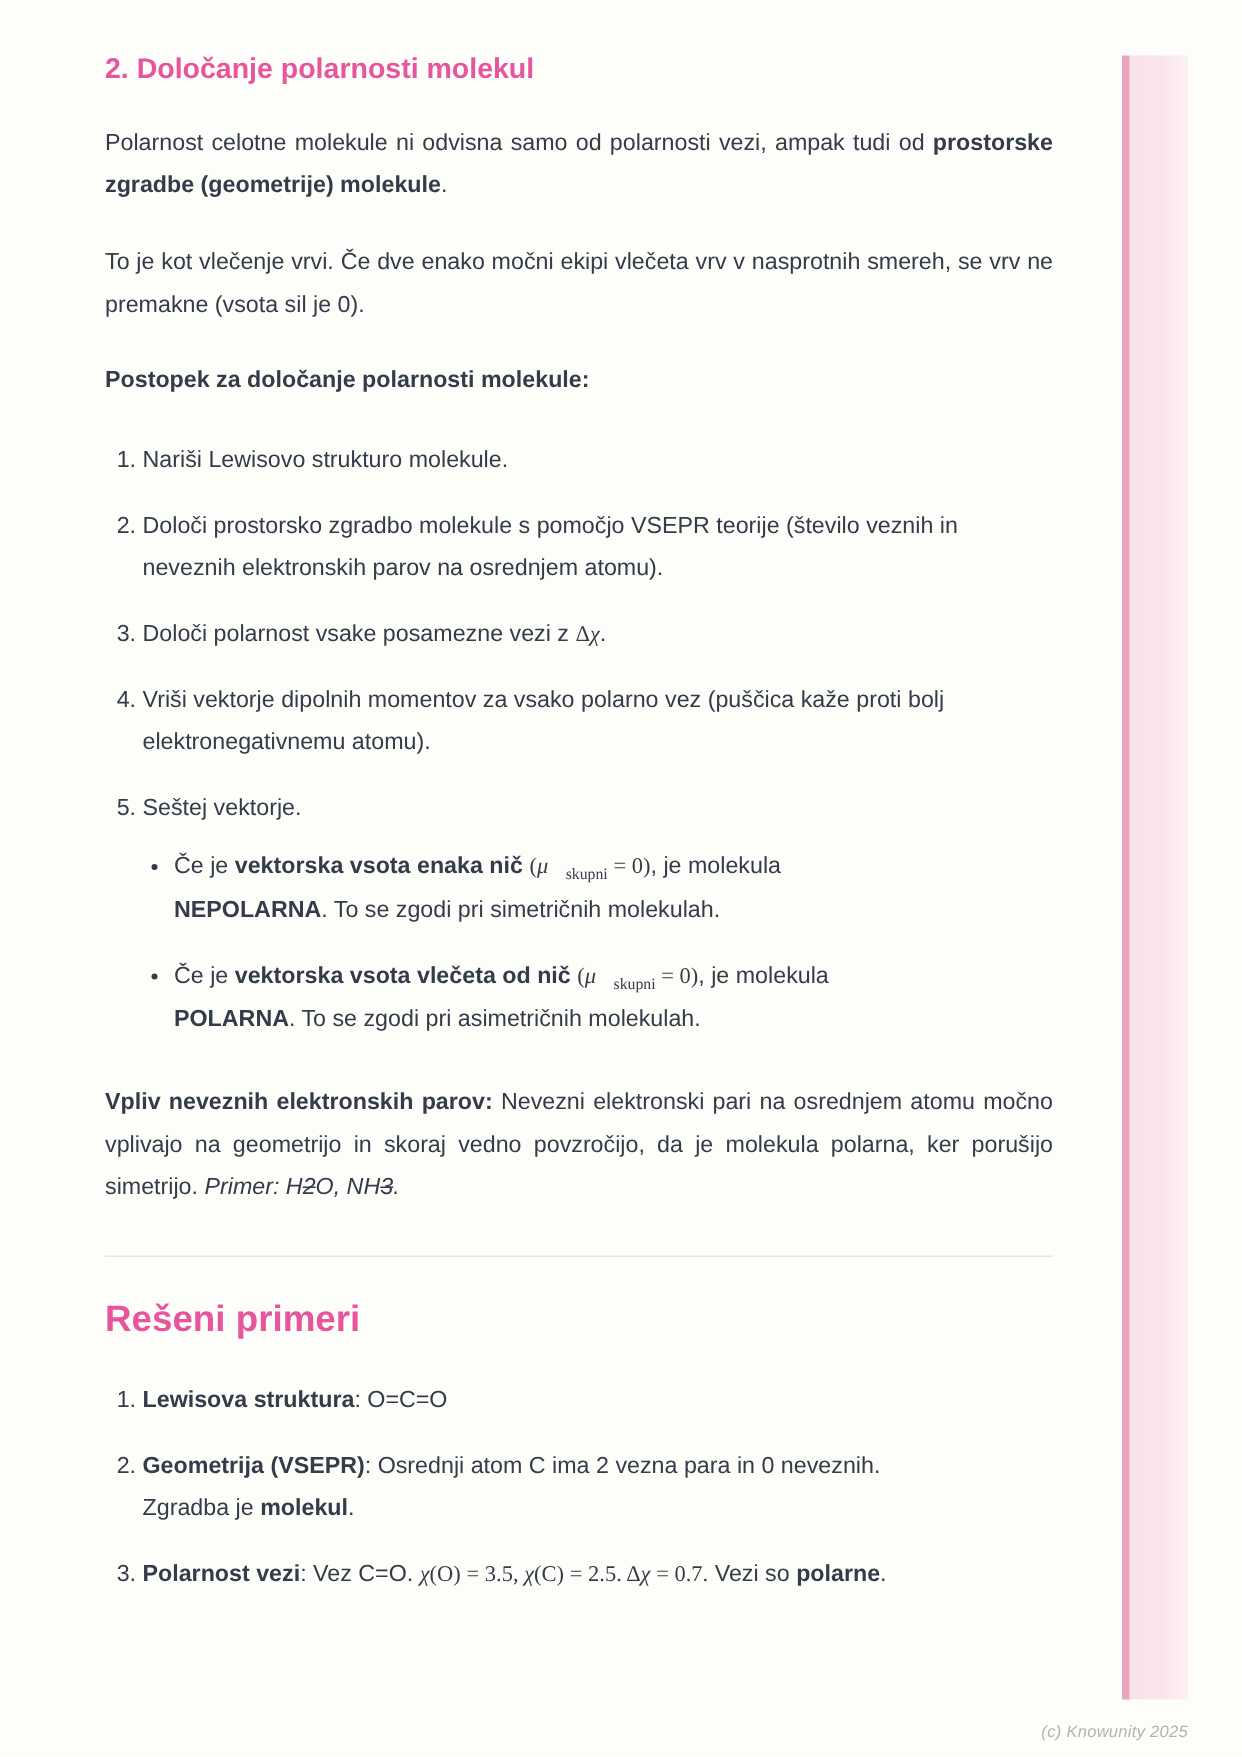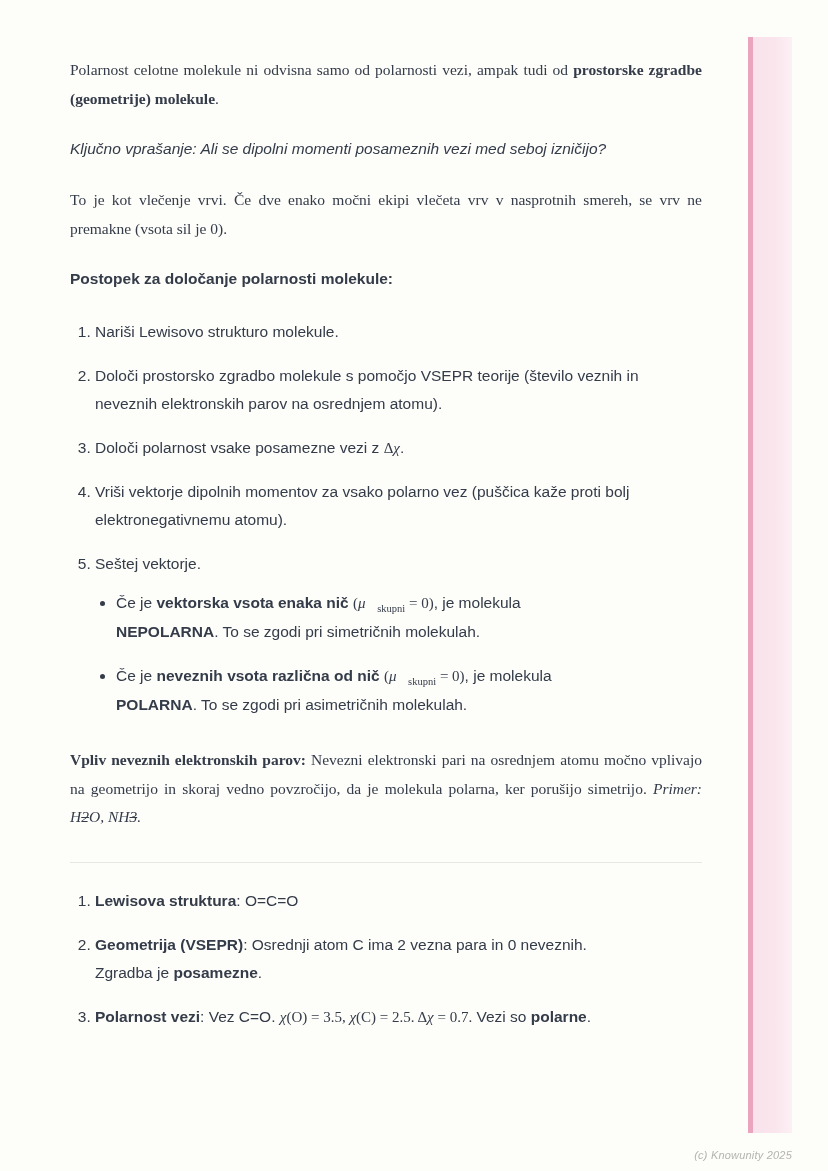--- a/index.html
+++ b/index.html
@@ -34,21 +34,21 @@
     width:632px;
     font-size:15.5px;
     line-height:1.85;
     z-index:2;
   }
   h2,h3{margin:0;font-weight:700;color:#e7559c;}
   h3.sec{font-size:19px;line-height:1.35;margin:0 0 22px;}
   h2.big{font-size:24.5px;line-height:1.3;margin:26px 0 0;}
   h3.sub{font-size:19px;line-height:1.35;margin:34px 0 24px;}
   p{margin:22px 0;}
-  p.just{text-align:justify;font-family:Liberation Serif, serif;}
+  p.just{text-align:justify;}
   .b{font-weight:700;}
   .i{font-style:italic;}
   .strike{text-decoration:line-through;}
   .dark2{color:#3b424f;text-decoration:line-through;}
   ol.num{margin:24px 0 26px;padding-left:25px;}
   ol.num>li{margin-bottom:15px;}
   ul.dots{list-style:disc;margin:10px 0 0;padding-left:21px;}
   ul.dots>li{margin:0 0 15px;}
   .math{font-family:Liberation Serif, serif;font-size:15px;}
   .mvar{font-style:italic;}
@@ -60,51 +60,52 @@
 </style>
 </head>
 <body>
 
 <div class="page">
   <div class="accent-bar"></div>
   <div class="watermark">(c) Knowunity 2025</div>
 
   <main class="content">
 
+    <h3 class="sec">2. Določanje polarnosti molekul</h3>
 
     <p class="just"><span>Polarnost celotne molekule ni odvisna samo od polarnosti vezi, ampak tudi od </span><span class="b">prostorske zgradbe (geometrije) molekule</span><span>.</span></p>
 
-    <p class="i">Ključno vprašanje: Ali se dipolni momenti posameznih vezi med seboj izničijo?</p>
 
     <p class="just">To je kot vlečenje vrvi. Če dve enako močni ekipi vlečeta vrv v nasprotnih smereh, se vrv ne premakne (vsota sil je 0).</p>
 
     <p class="b">Postopek za določanje polarnosti molekule:</p>
 
     <ol class="num">
       <li>Nariši Lewisovo strukturo molekule.</li>
       <li>Določi prostorsko zgradbo molekule s pomočjo VSEPR teorije (število veznih in neveznih elektronskih parov na osrednjem atomu).</li>
       <li><span>Določi polarnost vsake posamezne vezi z </span><span class="math"><span>Δ</span><span class="mvar">χ</span></span><span>.</span></li>
       <li>Vriši vektorje dipolnih momentov za vsako polarno vez (puščica kaže proti bolj elektronegativnemu atomu).</li>
       <li><span>Seštej vektorje.</span>
         <ul class="dots">
           <li><span>Če je </span><span class="b">vektorska vsota enaka nič</span><span> </span><span class="math"><span>(</span><span class="mvar">μ⃗</span><sub>skupni</sub><span> = 0)</span></span><span>, je molekula</span><br><span class="b">NEPOLARNA</span><span>. To se zgodi pri simetričnih molekulah.</span></li>
-          <li><span>Če je </span><span class="b">neveznih vsota različna od nič</span><span> </span><span class="math"><span>(</span><span class="mvar">μ⃗</span><sub>skupni</sub><span> = 0)</span></span><span>, je molekula</span><br><span class="b">POLARNA</span><span>. To se zgodi pri asimetričnih molekulah.</span></li>
+          <li><span>Če je </span><span class="b">vektorska vsota vlečeta od nič</span><span> </span><span class="math"><span>(</span><span class="mvar">μ⃗</span><sub>skupni</sub><span> = 0)</span></span><span>, je molekula</span><br><span class="b">POLARNA</span><span>. To se zgodi pri asimetričnih molekulah.</span></li>
         </ul>
       </li>
     </ol>
 
     <p class="just"><span class="b">Vpliv neveznih elektronskih parov:</span><span> Nevezni elektronski pari na osrednjem atomu močno vplivajo na geometrijo in skoraj vedno povzročijo, da je molekula polarna, ker porušijo simetrijo. </span><span class="i">Primer: H</span><span class="i strike">2</span><span class="i">O, NH</span><span class="i strike">3</span><span class="i">.</span></p>
 
     <hr class="rule">
 
+    <h2 class="big">Rešeni primeri</h2>
 
 
     <ol class="num">
       <li><span class="b">Lewisova struktura</span><span>: O=C=O</span></li>
 
-      <li><span class="b">Geometrija (VSEPR)</span><span>: Osrednji atom C ima 2 vezna para in 0 neveznih.</span><br><span>Zgradba je </span><span class="b">posamezne</span><span>.</span></li>
+      <li><span class="b">Geometrija (VSEPR)</span><span>: Osrednji atom C ima 2 vezna para in 0 neveznih.</span><br><span>Zgradba je </span><span class="b">molekul</span><span>.</span></li>
 
       <li><span class="b">Polarnost vezi</span><span>: Vez C=O. </span><span class="math"><span class="mvar">χ</span><span>(O) = 3.5, </span><span class="mvar">χ</span><span>(C) = 2.5. Δ</span><span class="mvar">χ</span><span> = 0.7.</span></span><span> Vezi so </span><span class="b">polarne</span><span>.</span><br></li>
 
     </ol>
 
   </main>
 </div>
 
 </body></html>

